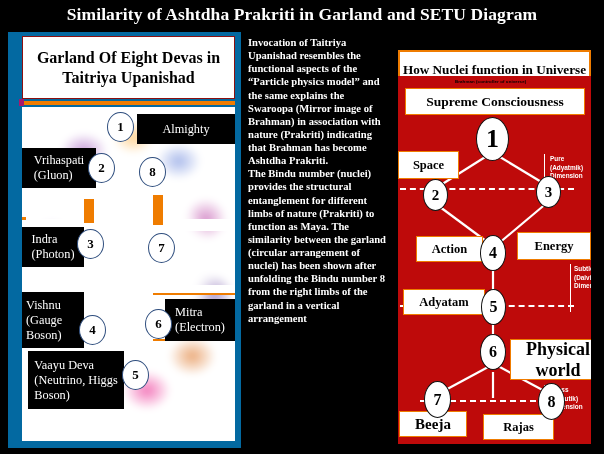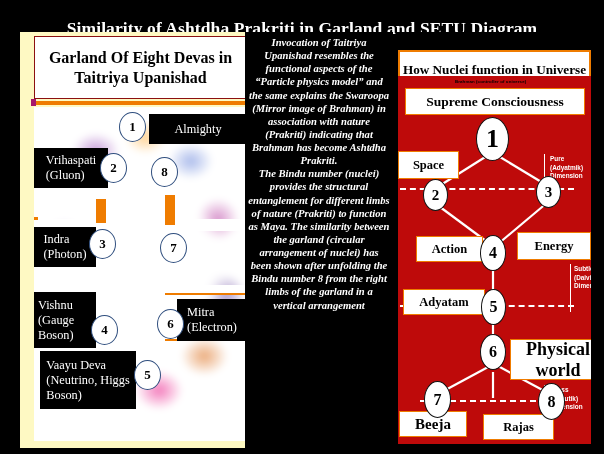--- a/index.html
+++ b/index.html
@@ -6,30 +6,30 @@
   html,body{ background:#000; }
   body{
     width:604px; height:454px; overflow:hidden;
     font-family:"Liberation Serif", serif;
     color:#fff; position:relative;
   }
   #root{ position:absolute; inset:0; background:#000; }
 
   
   .title{
-    position:absolute; left:0; top:15px; width:604px; height:26px;
+    position:absolute; left:0; top:1px; width:604px; height:26px;
     text-align:center; font-weight:bold; font-size:17.5px;
     color:#ffffff; letter-spacing:.1px; line-height:26px;
     white-space:nowrap;
   }
 
   
   .left-panel{
-    position:absolute; left:20px; top:32px; width:233px; height:416px;
-    background:#fef9c3;
+    position:absolute; left:8px; top:32px; width:233px; height:416px;
+    background:#0369a1;
   }
   .garland-head{
     position:absolute; left:14px; top:4px; width:213px; height:63px;
     background:#fff; border:1px solid #8c1010;
     display:flex; flex-direction:column; align-items:center; justify-content:center;
     color:#000; font-weight:bold; font-size:16px; line-height:1.22;
     text-align:center;
   }
   .garland-underline{
     position:absolute; left:14px; top:69px; width:213px; height:4px;
@@ -77,24 +77,23 @@
   .accentbar{ position:absolute; background:#ef7c00; }
   .whitebar{ position:absolute; background:#ffffff; }
 
   
   .mid-panel{
     position:absolute; left:245px; top:32px; width:148px; height:416px;
     background:#000; padding:4px 3px 0 3px;
   }
   .mid-text{
     font-weight:bold; font-size:10.6px; line-height:1.24;
-    text-align:center; color:#ffffff;
+    text-align:left; color:#ffffff;
     font-family:"Liberation Serif", serif;
     white-space:pre-line;
-    font-style:italic;
   }
 
   
   .right-panel{
     position:absolute; left:396px; top:32px; width:202px; height:416px;
     background:#000;
   }
   .setu-head{
     position:absolute; left:2px; top:18px; width:193px; height:40px;
     background:#fff; border:2px solid #ef7c00; color:#000;

